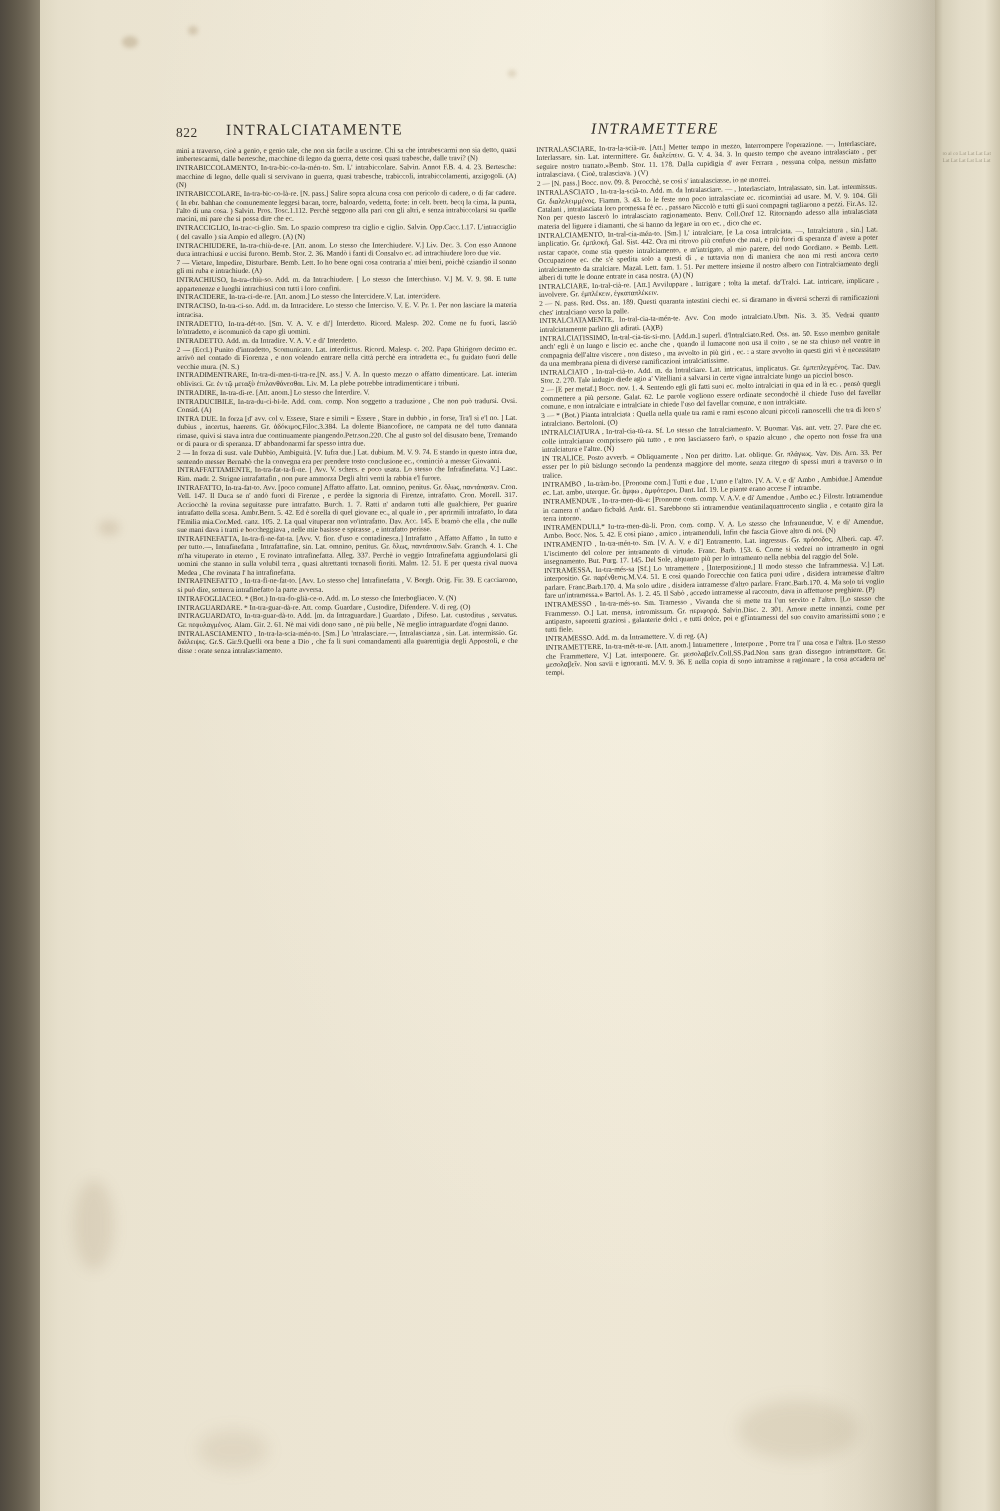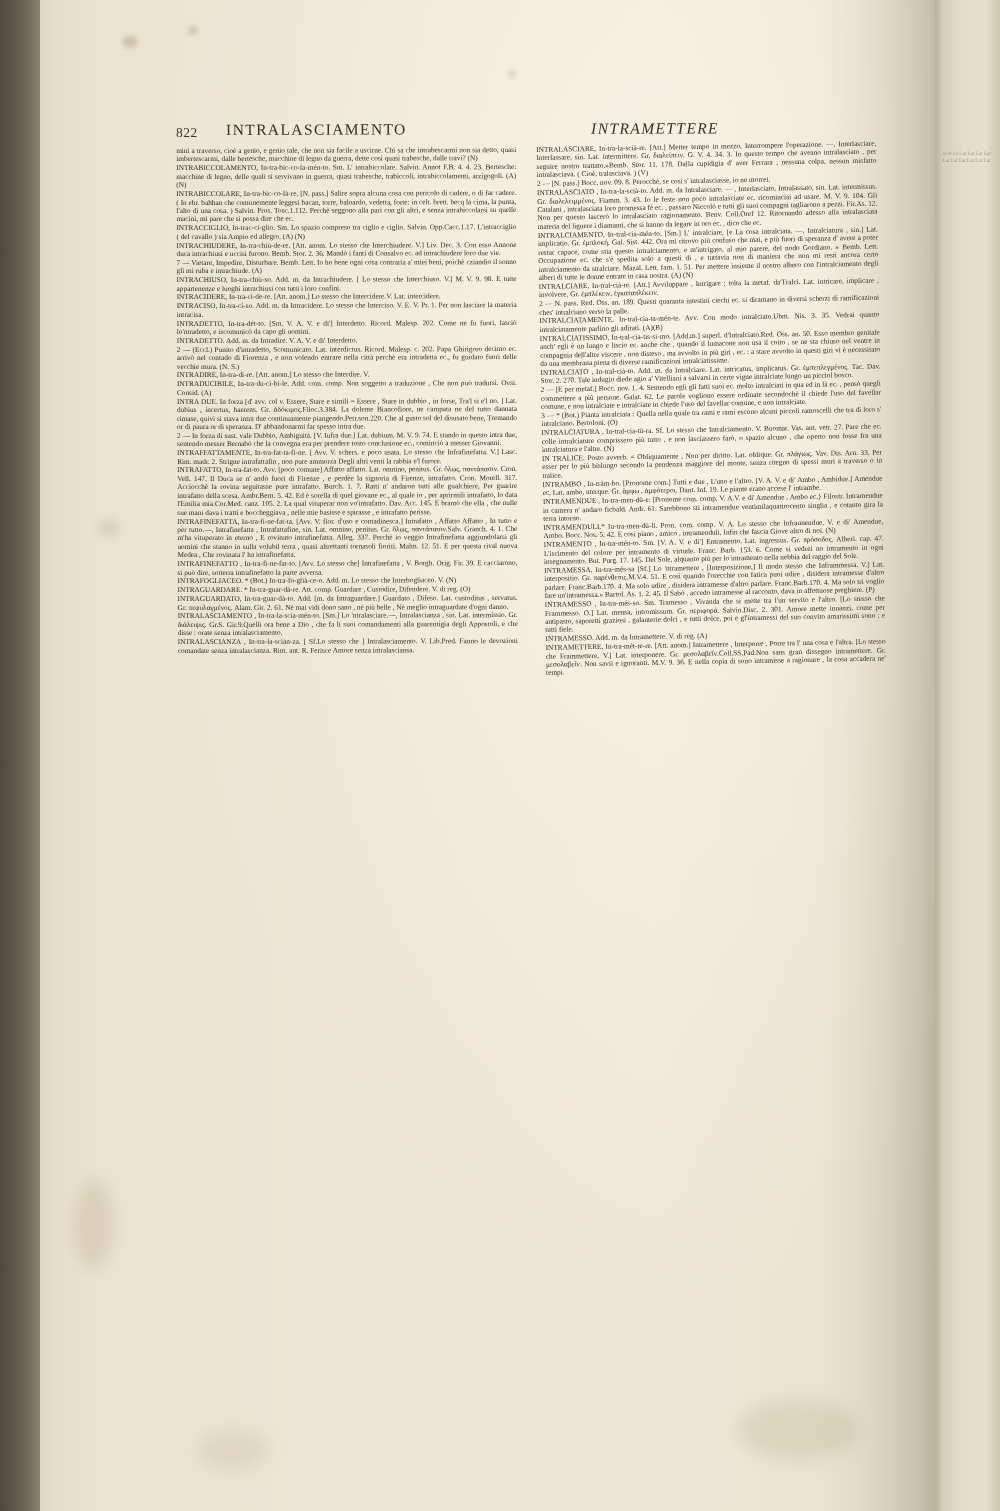--- a/index.html
+++ b/index.html
@@ -163,52 +163,52 @@
     <div class="stain" style="left:470px;top:70px;width:8px;height:7px;background:rgba(130,95,45,0.18);filter:blur(2px);"></div>
     <div class="stain" style="left:60px;top:520px;width:22px;height:16px;background:rgba(125,95,50,0.14);filter:blur(4px);"></div>
     <div class="stain" style="left:36px;top:1180px;width:40px;height:90px;background:rgba(120,95,55,0.13);filter:blur(7px);"></div>
     <div class="stain" style="left:700px;top:1400px;width:120px;height:60px;background:rgba(125,100,60,0.12);filter:blur(8px);"></div>
     <div class="stain" style="left:160px;top:1430px;width:70px;height:40px;background:rgba(125,100,60,0.10);filter:blur(8px);"></div>
 
     <div id="typeblock">
 
       <div class="running-head">
         <span class="folio">822</span>
-        <span class="head-left">INTRALASCIAMENTO</span>
+        <span class="head-left">INTRALCIATAMENTE</span>
         <span class="head-right">INTRAMETTERE</span>
       </div>
 
       <div class="columns">
 
         <div class="col left">
           <p class="entry">minì a traverso, cioè a genio, e genio tale, che non sia facile a uscirne. Chi sa che intrabescarmi non sia detto, quasi imbertescarmi, dalle bertesche, macchine di legno da guerra, dette così quasi trabesche, dalle travi? (N)</p>
           <p class="entry">INTRABICCOLAMENTO, In-tra-bic-co-la-mén-to. Sm. L' intrabiccolare. Salvin. Annot F.B. 4. 4. 23. Bertesche: macchine di legno, delle quali si servivano in guerra, quasi trabesche, trabiccoli, intrabiccolamenti, arzigogoli. (A) (N)</p>
           <p class="entry">INTRABICCOLARE, In-tra-bic-co-là-re. [N. pass.] Salire sopra alcuna cosa con pericolo di cadere, o di far cadere. ( In ebr. bahhan che comunemente leggesi bacan, torre, baloardo, vedetta, forte: in celt. brett. becq la cima, la punta, l'alto di una cosa. ) Salvin. Pros. Tosc.1.112. Perchè seggono alla pari con gli altri, e senza intrabiccolarsi su quelle macini, mi pare che si possa dire che ec.</p>
           <p class="entry">INTRACCIGLIO, In-trac-ci-glio. Sm. Lo spazio compreso tra ciglio e ciglio. Salvin. Opp.Cacc.1.17. L'intracciglio ( del cavallo ) sia Ampio ed allegro. (A) (N)</p>
           <p class="entry">INTRACHIUDERE, In-tra-chiù-de-re. [Att. anom. Lo stesso che Interchiudere. V.] Liv. Dec. 3. Con esso Annone duca intrachiusi e uccisi furono. Bemb. Stor. 2. 36. Mandò i fanti di Consalvo ec. ad intrachiudere loro due vie.</p>
           <p class="entry">7 — Vietare, Impedire, Disturbare. Bemb. Lett. Io ho bene ogni cosa contraria a' miei beni, poichè cziandio il sonno gli mi ruba e intrachiude. (A)</p>
           <p class="entry">INTRACHIUSO, In-tra-chiù-so. Add. m. da Intrachiudere. [ Lo stesso che Interchiuso. V.] M. V. 9. 98. E tutte appartenenze e luoghi intrachiusi con tutti i loro confini.</p>
           <p class="entry">INTRACIDERE, In-tra-ci-de-re. [Att. anom.] Lo stesso che Intercidere.V. Lat. intercidere.</p>
           <p class="entry">INTRACISO, In-tra-ci-so. Add. m. da Intracidere. Lo stesso che Interciso. V. E. V. Pr. 1. Per non lasciare la materia intracisa.</p>
           <p class="entry">INTRADETTO, In-tra-dét-to. [Sm. V. A. V. e di'] Interdetto. Ricord. Malesp. 202. Come ne fu fuori, lasciò lo'ntradetto, e iscomunicò da capo gli uomini.</p>
           <p class="entry">INTRADETTO. Add. m. da Intradire. V. A. V. e di' Interdetto.</p>
           <p class="entry">2 — (Eccl.) Punito d'intradetto, Scomunicato. Lat. interdictus. Ricord. Malesp. c. 202. Papa Ghirigoro decimo ec. arrivò nel contado di Fiorenza , e non volendo entrare nella città perchè era intradetta ec., fu guidato fuori delle vecchie mura. (N. S.)</p>
+          <p class="entry">INTRADIMENTRARE, In-tra-di-men-ti-tra-re.[N. ass.] V. A. In questo mezzo o affatto dimenticare. Lat. interim oblivisci. Gr. ἐν τῷ μεταξὺ ἐπιλανθάνεσθαι. Liv. M. La plebe potrebbe intradimenticare i tribuni.</p>
           <p class="entry">INTRADIRE, In-tra-dì-re. [Att. anom.] Lo stesso che Interdire. V.</p>
           <p class="entry">INTRADUCIBILE, In-tra-du-cì-bi-le. Add. com. comp. Non soggetto a traduzione , Che non può tradursi. Ovsi. Consid. (A)</p>
           <p class="entry">INTRA DUE. In forza [d' avv. col v. Essere, Stare e simili = Essere , Stare in dubbio , in forse, Tra'l sì e'l no. ] Lat. dubius , incertus, haerens. Gr. ἀδόκιμος.Filoc.3.384. La dolente Biancofiore, ne campata ne del tutto dannata rimase, quivi si stava intra due continuamente piangendo.Petr.son.220. Che al gusto sol del disusato bene, Tremando or di paura or di speranza. D' abbandonarmi far spesso intra due.</p>
           <p class="entry">2 — In forza di sust. vale Dubbio, Ambiguità. [V. Iufra due.] Lat. dubium. M. V. 9. 74. E stando in questo intra due, sentendo messer Bernabò che la convegna era per prendere tosto conclusione ec., cominciò a messer Giovanni.</p>
           <p class="entry">INTRAFFATTAMENTE, In-tra-fat-ta-fi-ne. [ Avv. V. schers. e poco usata. Lo stesso che Infrafinefatta. V.] Lasc. Rim. madr. 2. Strigne intrafattafin , non pure ammorza Degli altri venti la rabbia e'l furore.</p>
           <p class="entry">INTRAFATTO, In-tra-fat-to. Avv. [poco comune] Affatto affatto. Lat. omnino, penitus. Gr. ὅλως, παντάπασιν. Cron. Vell. 147. Il Duca se n' andò fuori di Firenze , e perdèe la signoria di Firenze, intrafatto. Cron. Morell. 317. Acciocchè la rovina seguitasse pure intrafatto. Burch. 1. 7. Ratti n' andaron tutti alle gualchiere, Per guarire intrafatto della scesa. Ambr.Bern. 5. 42. Ed è sorella di quel giovane ec., al quale io , per aprirmili intrafatto, lo data l'Emilia mia.Cor.Med. canz. 105. 2. La qual vituperar non vo'intrafatto. Dav. Acc. 145. E bramò che ella , che nulle sue mani dava i tratti e boccheggiava , nelle mie basisse e spirasse , e intrafatto perisse.</p>
           <p class="entry">INTRAFINEFATTA, In-tra-fi-ne-fat-ta. [Avv. V. fior. d'uso e contadinesca.] Intrafatto , Affatto Affatto , In tutto e per tutto.—, Intrafinefatta , Intrafattafine, sin. Lat. omnino, penitus. Gr. ὅλως, παντάπασιν.Salv. Granch. 4. 1. Che m'ha vituperato in eterno , E rovinato intrafinefatta. Alleg. 337. Perchè io veggio Intrafinefatta aggiundolarsi gli uomini che stanno in sulla volubil terra , quasi altrettanti tornasoli fioriti. Malm. 12. 51. E per questa rival nuova Medea , Che rovinata l' ha intrafinefatta.</p>
           <p class="entry">INTRAFINEFATTO , In-tra-fi-ne-fat-to. [Avv. Lo stesso che] Intrafinefatta , V. Borgh. Orig. Fir. 39. E cacciarono, si può dire, sotterra intrafinefatto la parte avversa.</p>
           <p class="entry">INTRAFOGLIACEO. * (Bot.) In-tra-fo-glià-ce-o. Add. m. Lo stesso che Interbogliaceo. V. (N)</p>
           <p class="entry">INTRAGUARDARE. * In-tra-guar-dà-re. Att. comp. Guardare , Custodire, Difendere. V. di reg. (O)</p>
           <p class="entry">INTRAGUARDATO, In-tra-guar-dà-to. Add. [m. da Intraguardare.] Guardato , Difeso. Lat. custoditus , servatus. Gr. πεφυλαγμένος. Alam. Gir. 2. 61. Nè mai vidi dono sano , nè più belle , Nè meglio intraguardate d'ogni danno.</p>
           <p class="entry">INTRALASCIAMENTO , In-tra-la-scia-mén-to. [Sm.] Lo 'ntralasciare.—, Intralascianza , sin. Lat. intermissio. Gr. διάλειψις. Gr.S. Gir.9.Quelli ora bene a Dio , che fa li suoi comandamenti alla guarentigia degli Appostoli, e che disse : orate senza intralasciamento.</p>
-          <p class="entry">INTRALASCIANZA , In-tra-la-sciàn-za. [ Sf.Lo stesso che ] Intralasciamento. V. Lib.Pred. Fanno le devozioni comandate senza intralascianza. Rim. ant. R. Ferisce Amore senza intralasciansa.</p>
         </div>
 
         <div class="col right">
           <div class="inner">
             <p class="entry">INTRALASCIARE, In-tra-la-scià-re. [Att.] Metter tempo in mezzo, Interrompere l'operazione. —, Interlasciare, Interlassare, sin. Lat. intermittere. Gr. διαλείπειν. G. V. 4. 34. 3. In questo tempo che aveano intralasciato , per seguire nostro trattato.»Bemb. Stor. 11. 178. Dalla cupidigia d' aver Ferrara , nessuna colpa, nessun misfatto intralasciava. ( Cioè, tralasciava. ) (V)</p>
             <p class="entry">2 — [N. pass.] Bocc. nov. 09. 8. Perocchè, se così s' intralasciasse, io ne morrei.</p>
             <p class="entry">INTRALASCIATO , In-tra-la-scià-to. Add. m. da Intralasciare. — , Interlasciato, Intralassato, sin. Lat. intermissus. Gr. διαλελειμμένος. Fiamm. 3. 43. Io le feste non poco intralasciate ec. ricominciai ad usare. M. V. 9. 104. Gli Catalani , intralasciata loro promessa fè ec. , passaro Niccolò e tutti gli suoi compagni tagliarono a pezzi. Fir.As. 12. Non per questo lascerò lo intralasciato ragionamento. Benv. Coll.Oref 12. Ritornando adesso alla intralasciata materia del liguere i diamanti, che si hanno da legare in oro ec. , dico che ec.</p>
             <p class="entry">INTRALCIAMENTO, In-tral-cia-mén-to. [Sm.] L' intralciare, [e La cosa intralciata. —, Intralciatura , sin.] Lat. implicatio. Gr. ἐμπλοκή. Gal. Sist. 442. Ora mi ritrovo più confuso che mai, e più fuori di speranza d' avere a poter restar capace, come stia questo intralciamento, e m'intrigato, al mio parere, del nodo Gordiano. » Bemb. Lett. Occupazione ec. che s'è spedita solo a questi di , e tuttavia non di maniera che non mi resti ancora certo intralciamento da stralciare. Mazal. Lett. fam. 1. 51. Per mettere insieme il nostro albero con l'intralciamento degli alberi di tutte le donne entrate in casa nostra. (A) (N)</p>
             <p class="entry">INTRALCIARE, In-tral-cià-re. [Att.] Avviluppare , Intrigare ; tolta la metaf. da'Tralci. Lat. intricare, implicare , involvere. Gr. ἐμπλέκειν, ἐγκαταπλέκειν.</p>
             <p class="entry">2 — N. pass. Red. Oss. an. 189. Questi quaranta intestini ciechi ec. si diramano in diversi scherzi di ramificazioni ches' intralciano verso la palle.</p>

